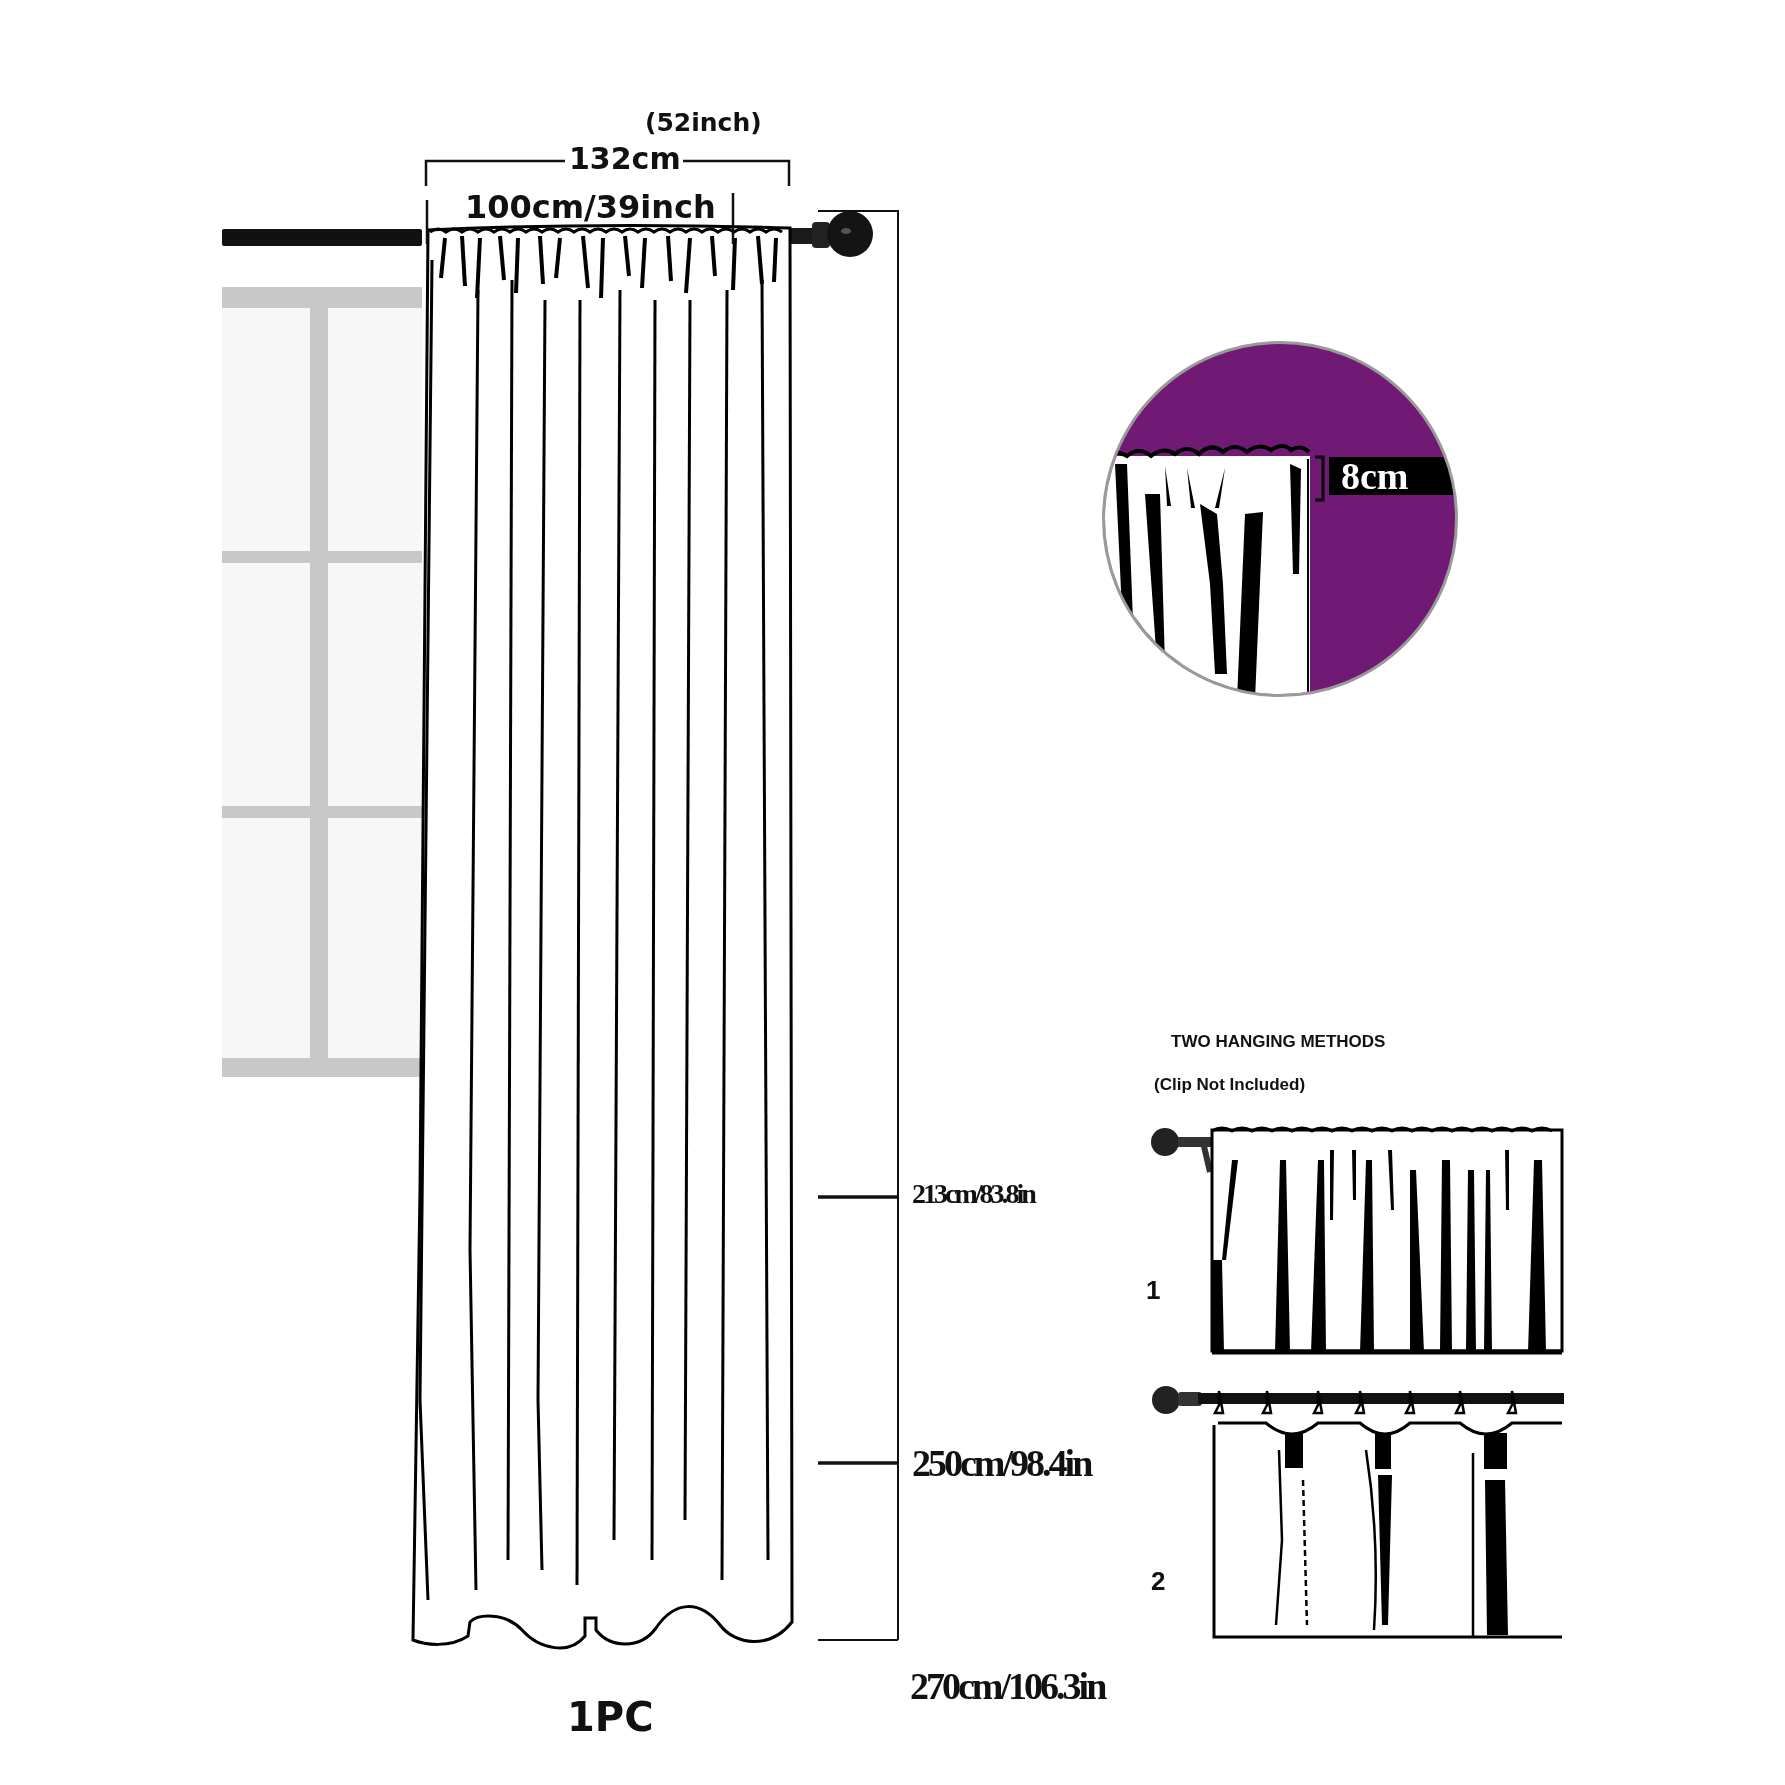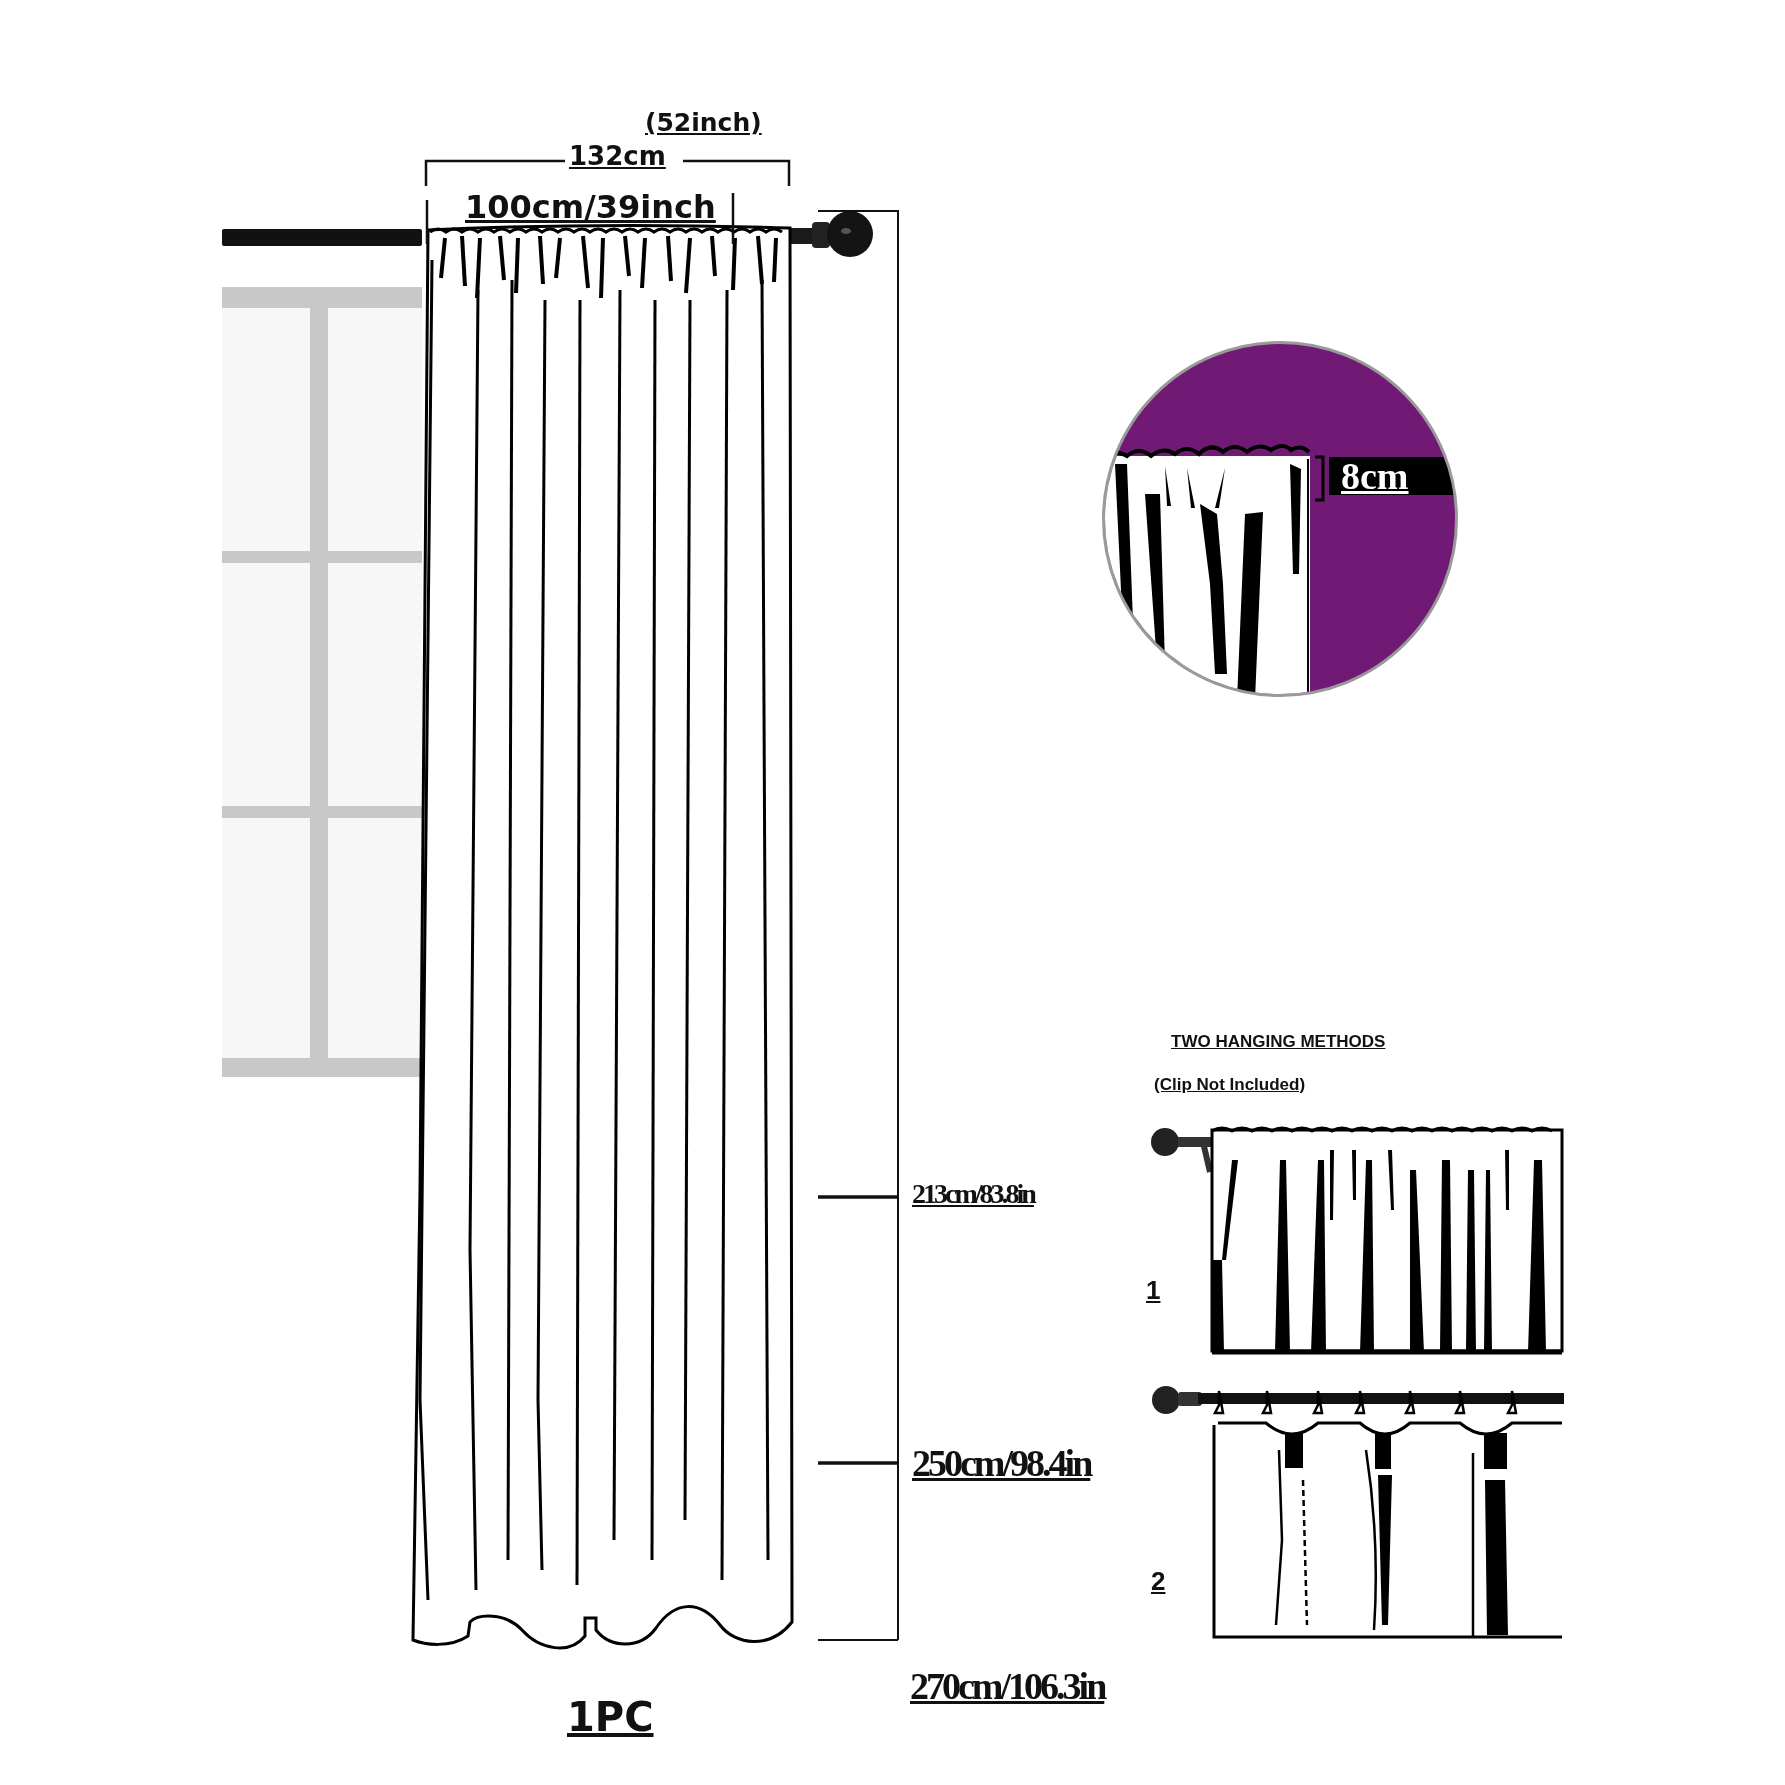--- a/index.html
+++ b/index.html
@@ -1,17 +1,17 @@
 <!DOCTYPE html>
 <html><head>
 <meta charset="utf-8">
 <style>
   html, body { margin: 0; padding: 0; background: #ffffff; }
   body { width: 1785px; height: 1785px; position: relative; overflow: hidden; font-family: "DejaVu Sans", sans-serif; }
-  .abs { position: absolute; text-decoration: underline; }
+  .abs { position: absolute; }
   svg.layer { position: absolute; left: 0; top: 0; }
   .lbl-sans { font-family: "DejaVu Sans", sans-serif; font-weight: bold; color: #111; white-space: nowrap; }
   .lbl-serif { font-family: "Liberation Serif", serif; font-weight: bold; color: #111; white-space: nowrap; letter-spacing: -3px; }
   .lbl-arial { font-family: "Liberation Sans", sans-serif; font-weight: bold; color: #111; white-space: nowrap; }
 </style>
 </head>
 <body>
 
 <div class="abs" style="left:222px; top:287px; width:200px; height:790px;">
   <div class="abs" style="left:0; top:0; width:200px; height:790px; background:#f7f7f7;"></div>
@@ -79,21 +79,21 @@
 
   <g stroke="#111" fill="none">
     <path d="M818 211 L 898 211 L 898 1640" stroke-width="2"></path>
     <path d="M818 1197 L 898 1197" stroke-width="3.5"></path>
     <path d="M818 1463 L 898 1463" stroke-width="3.5"></path>
     <path d="M818 1640 L 898 1640" stroke-width="2"></path>
   </g>
 </svg>
 
 <div class="abs lbl-sans" style="left:645px; top:108px; font-size:25px;">(52inch)</div>
-<div class="abs lbl-sans" style="left:569px; top:141px; font-size:26px;">132cm</div>
+<div class="abs lbl-sans" style="left:569px; top:141px; font-size:30px;">132cm</div>
 <div class="abs lbl-sans" style="left:465px; top:188px; font-size:32px;">100cm/39inch</div>
 
 <div class="abs lbl-serif" style="left:912px; top:1178px; font-size:28px;">213cm/83.8in</div>
 <div class="abs lbl-serif" style="left:912px; top:1441px; font-size:38px;">250cm/98.4in</div>
 <div class="abs lbl-serif" style="left:910px; top:1664px; font-size:38px;">270cm/106.3in</div>
 
 <div class="abs lbl-sans" style="left:567px; top:1694px; font-size:40px;">1PC</div>
 
 <div class="abs" style="left:1102px; top:341px; width:356px; height:356px; border-radius:50%; background:#701a75; border:3px solid #9a9a9a; overflow:hidden; box-sizing:border-box;">
   <svg width="356" height="356" viewBox="0 0 356 356">

